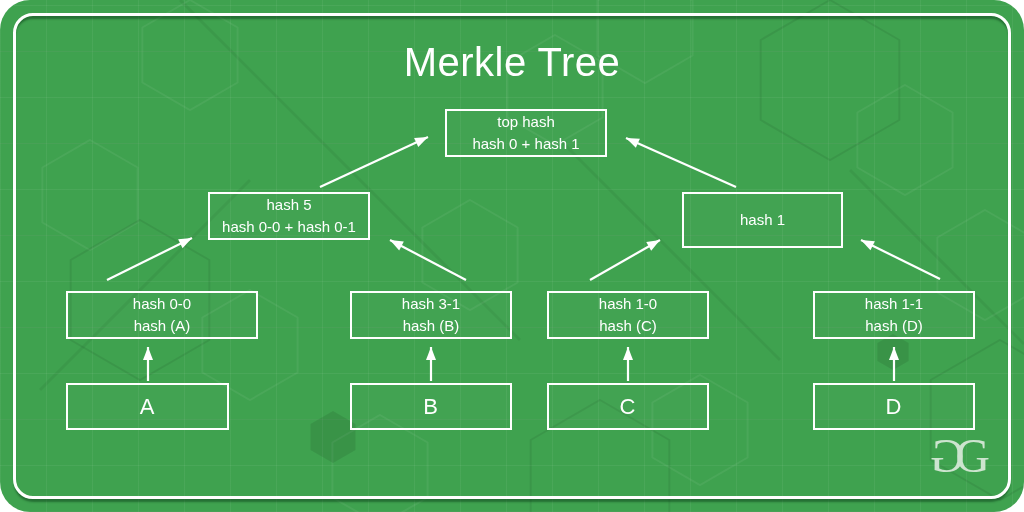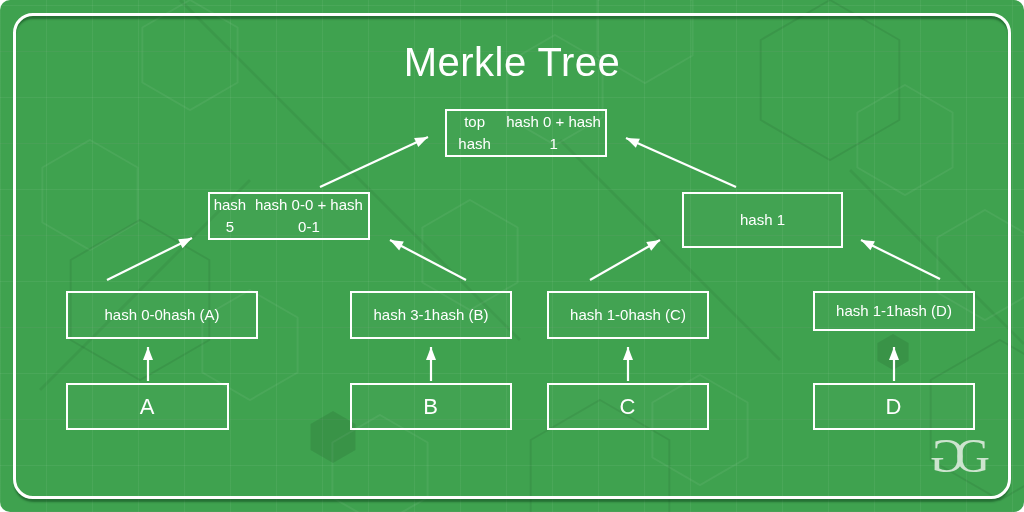--- a/index.html
+++ b/index.html
@@ -1,21 +1,21 @@
 <!DOCTYPE html>
 <html style="--background: #3fa24f; --box-border: #ffffff; --text: #ffffff; --frame: #ffffff; --logo: #cde4cf;"><head>
 <meta charset="utf-8">
 <style>
   html,body{margin:0;padding:0;background:#ffffff;}
   .stage{
     position:relative;width:1024px;height:512px;overflow:hidden;
     font-family:"Liberation Sans", sans-serif;background:#ffffff;
   }
   .card{
-    position:absolute;inset:0;border-radius:10px;
+    position:absolute;inset:0;border-radius:30px;
     background-color:var(--background,#3fa24f);
     background-image:
       repeating-linear-gradient(0deg, rgba(255,255,255,0.055) 0 1px, transparent 1px 46px),
       repeating-linear-gradient(90deg, rgba(255,255,255,0.055) 0 1px, transparent 1px 46px),
       repeating-linear-gradient(0deg, rgba(0,0,0,0.035) 0 1px, transparent 1px 92px);
     overflow:hidden;
   }
   .pattern{position:absolute;inset:0;pointer-events:none;}
   .frame{
     position:absolute;inset:13px;border:3px solid var(--frame,#ffffff);
@@ -25,21 +25,21 @@
   .title{
     position:absolute;top:40px;left:0;width:100%;margin:0;
     text-align:center;font-size:40px;font-weight:400;letter-spacing:0.5px;
     color:var(--text,#ffffff);
   }
   .edges{position:absolute;inset:0;pointer-events:none;}
   .edges line{stroke:#ffffff;stroke-width:2.2;}
   .edges .head{fill:#ffffff;}
   .node{
     position:absolute;border:2px solid var(--box-border,#ffffff);
-    display:flex;flex-direction:row;align-items:center;justify-content:center;
+    display:flex;flex-direction:column;align-items:center;justify-content:center;
     color:var(--text,#ffffff);font-size:15px;line-height:1.45;text-align:center;
     box-sizing:border-box;background:rgba(255,255,255,0.02);
   }
   .node .leaf-label{font-size:22px;letter-spacing:1px;}
   .logo{
     position:absolute;right:34px;bottom:32px;
     font-family:"Liberation Serif", serif;font-size:48px;font-weight:400;
     color:var(--logo,#cfe6d0);line-height:1;
   }
   .logo .flipped{display:inline-block;transform:scaleX(-1);margin-right:-9px;}
@@ -150,21 +150,21 @@
     <div class="node" style="left:350px;top:291px;width:162px;height:48px">
       <span>hash 3-1</span>
       <span>hash (B)</span>
     </div>
 
     <div class="node" style="left:547px;top:291px;width:162px;height:48px">
       <span>hash 1-0</span>
       <span>hash (C)</span>
     </div>
 
-    <div class="node" style="left:813px;top:291px;width:162px;height:40px">
+    <div class="node" style="left:813px;top:291px;width:162px;height:48px">
       <span>hash 1-1</span>
       <span>hash (D)</span>
     </div>
 
     <div class="node" style="left:66px;top:383px;width:163px;height:47px">
       <span class="leaf-label">A</span>
     </div>
 
     <div class="node" style="left:350px;top:383px;width:162px;height:47px">
       <span class="leaf-label">B</span>

